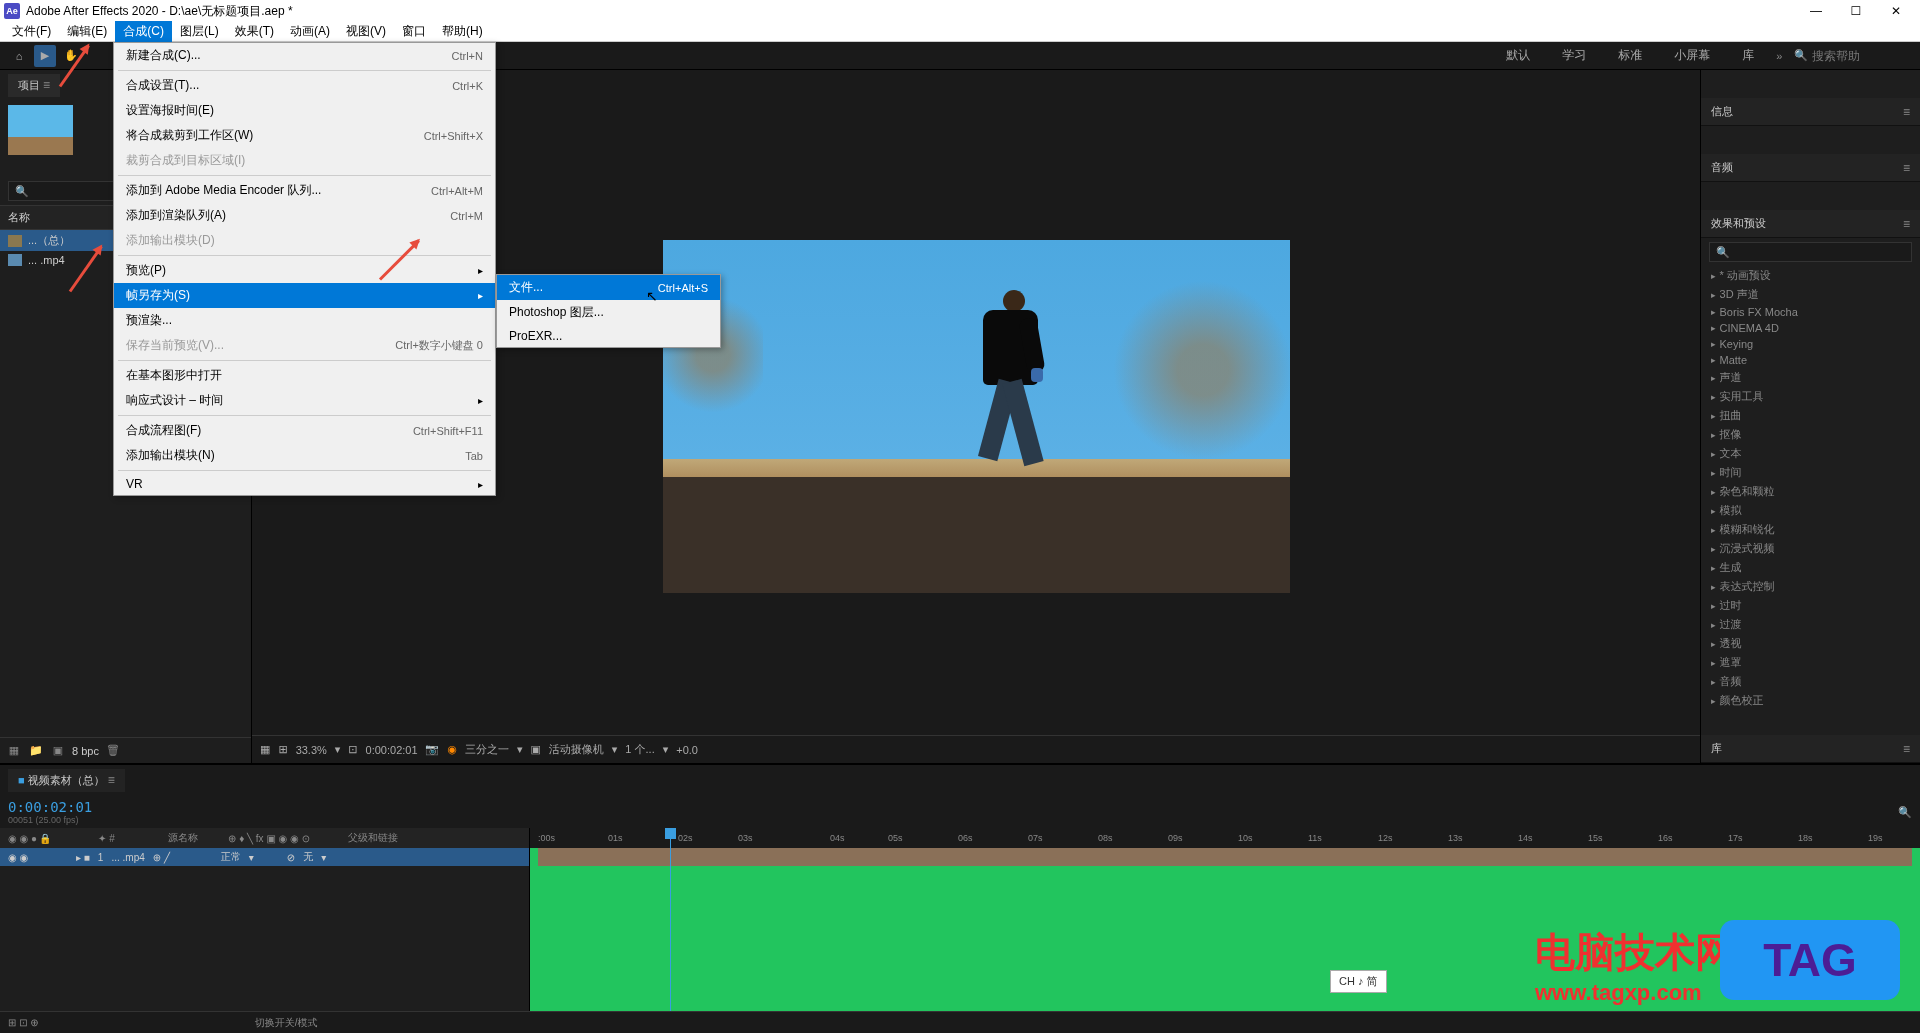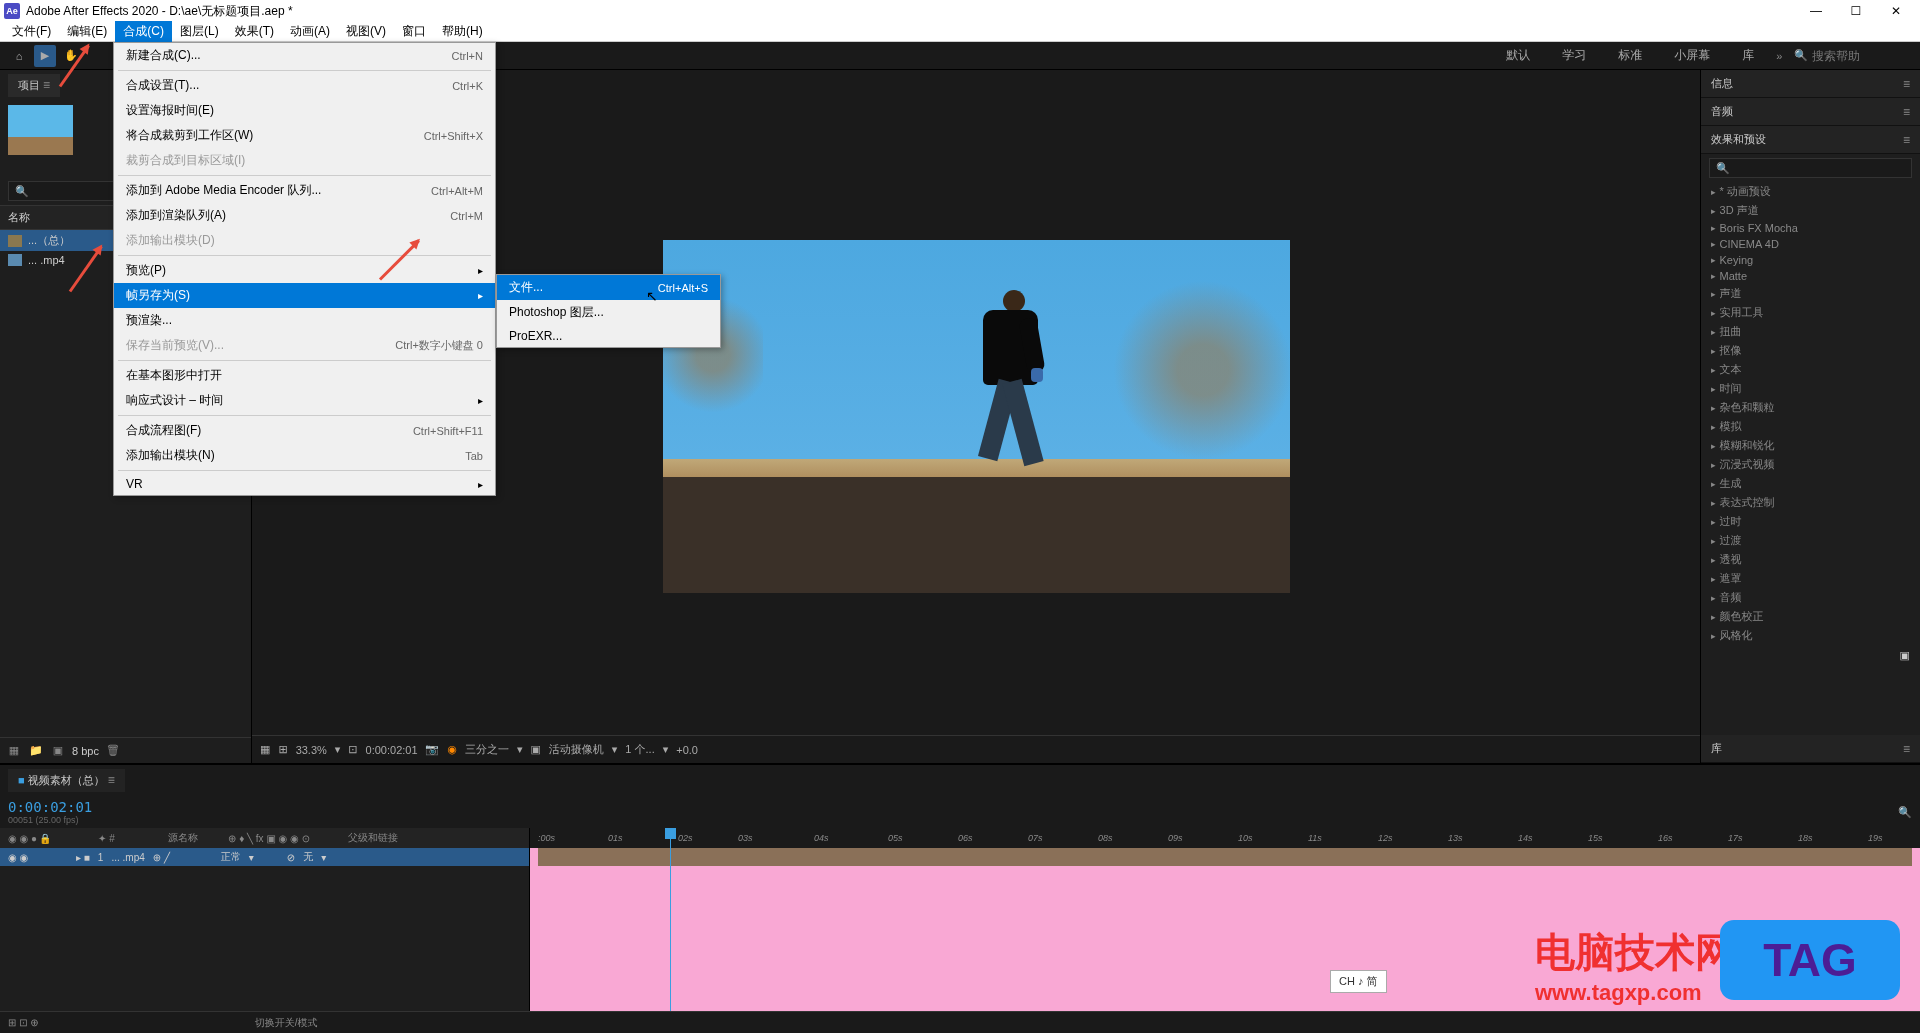--- a/index.html
+++ b/index.html
@@ -70,38 +70,38 @@
     .legs { width: 40px; height: 90px; position: absolute; left: 25px; top: 90px; }
     .leg1 { width: 20px; height: 80px; background: #2a3a4a; position: absolute; left: 0; transform: rotate(15deg); }
     .leg2 { width: 20px; height: 85px; background: #2a3a4a; position: absolute; left: 25px; transform: rotate(-15deg); }
     .tree { position: absolute; width: 100px; height: 130px; background: radial-gradient(circle, rgba(150,120,80,0.6) 20%, transparent 70%); }
     .tree1 { left: 0; top: 50px; }
     .tree2 { left: 450px; top: 40px; width: 180px; height: 180px; }
     .preview-controls { height: 28px; background: #1a1a1a; border-top: 1px solid #333; display: flex; align-items: center; padding: 0 8px; gap: 8px; font-size: 11px; color: #aaa; }
     
     
     .right-panels { width: 220px; background: #1e1e1e; border-left: 1px solid #000; display: flex; flex-direction: column; }
-    .panel-header { padding: 6px 10px; font-size: 11px; background: #232323; border-bottom: 1px solid #111; display: flex; justify-content: space-between; align-items: center; }
+    .panel-header { padding: 6px 10px; font-size: 11px; background: #232323; border-bottom: 1px solid #111; display: flex; justify-content: space-between; align-items: center; margin-top: 28px; }
     .effects-search { padding: 4px 8px; }
     .effects-search input { width: 100%; background: #1a1a1a; border: 1px solid #333; padding: 3px 6px; color: #888; font-size: 11px; }
     .effects-list { flex: 1; overflow-y: auto; }
     .effect-item { padding: 2px 10px; display: flex; align-items: center; gap: 4px; font-size: 11px; color: #888; }
     .chev { font-size: 9px; }
     
     
     .timeline-area { height: 270px; background: #1a1a1a; border-top: 2px solid #000; display: flex; flex-direction: column; }
     .timeline-tabs { padding: 4px 8px; display: flex; align-items: center; gap: 6px; }
     .timeline-tab { background: #232323; padding: 4px 10px; font-size: 11px; }
     .timeline-header { height: 32px; display: flex; align-items: center; padding: 0 8px; gap: 8px; }
     .timecode { color: #3a9ee0; font-size: 14px; font-family: monospace; }
     .timeline-main { flex: 1; display: flex; }
     .timeline-left { width: 530px; background: #1e1e1e; border-right: 1px solid #000; }
     .tl-col-headers { height: 20px; display: flex; align-items: center; padding: 0 8px; background: #232323; font-size: 10px; gap: 30px; color: #888; }
     .tl-layer-row { height: 18px; display: flex; align-items: center; padding: 0 8px; background: #2a5a8a; font-size: 10px; gap: 8px; }
-    .timeline-right { flex: 1; background: #f9a8d4; position: relative; font-style: italic; }
+    .timeline-right { flex: 1; background: #22c55e; position: relative; }
     .time-ruler { height: 20px; background: #1a1a1a; display: flex; align-items: center; position: relative; }
     .time-tick { position: absolute; font-size: 9px; color: #888; }
     .playhead { position: absolute; top: 0; bottom: 0; width: 1px; background: #3a9ee0; left: 140px; }
     .playhead::before { content: ''; position: absolute; top: 0; left: -5px; width: 11px; height: 11px; background: #3a9ee0; }
     .layer-bar { height: 18px; background: #8a7058; margin-left: 8px; margin-right: 8px; position: relative; top: 0; }
     .timeline-footer { height: 22px; background: #1a1a1a; border-top: 1px solid #333; display: flex; align-items: center; padding: 0 8px; gap: 8px; font-size: 10px; color: #888; }
     
     
     .dropdown-menu { position: absolute; background: #f0f0f0; color: #000; border: 1px solid #999; box-shadow: 2px 2px 6px rgba(0,0,0,0.3); z-index: 200; font-size: 12px; }
     .menu1 { left: 113px; top: 42px; width: 383px; }
@@ -413,21 +413,21 @@
         <span>无</span>
         <span>▾</span>
       </div>
     </div>
     <div class="timeline-right">
       <div class="time-ruler">
         <span class="time-tick" style="left:8px">:00s</span>
         <span class="time-tick" style="left:78px">01s</span>
         <span class="time-tick" style="left:148px">02s</span>
         <span class="time-tick" style="left:208px">03s</span>
-        <span class="time-tick" style="left:284px">04s</span>
+        <span class="time-tick" style="left:300px">04s</span>
         <span class="time-tick" style="left:358px">05s</span>
         <span class="time-tick" style="left:428px">06s</span>
         <span class="time-tick" style="left:498px">07s</span>
         <span class="time-tick" style="left:568px">08s</span>
         <span class="time-tick" style="left:638px">09s</span>
         <span class="time-tick" style="left:708px">10s</span>
         <span class="time-tick" style="left:778px">11s</span>
         <span class="time-tick" style="left:848px">12s</span>
         <span class="time-tick" style="left:918px">13s</span>
         <span class="time-tick" style="left:988px">14s</span>

